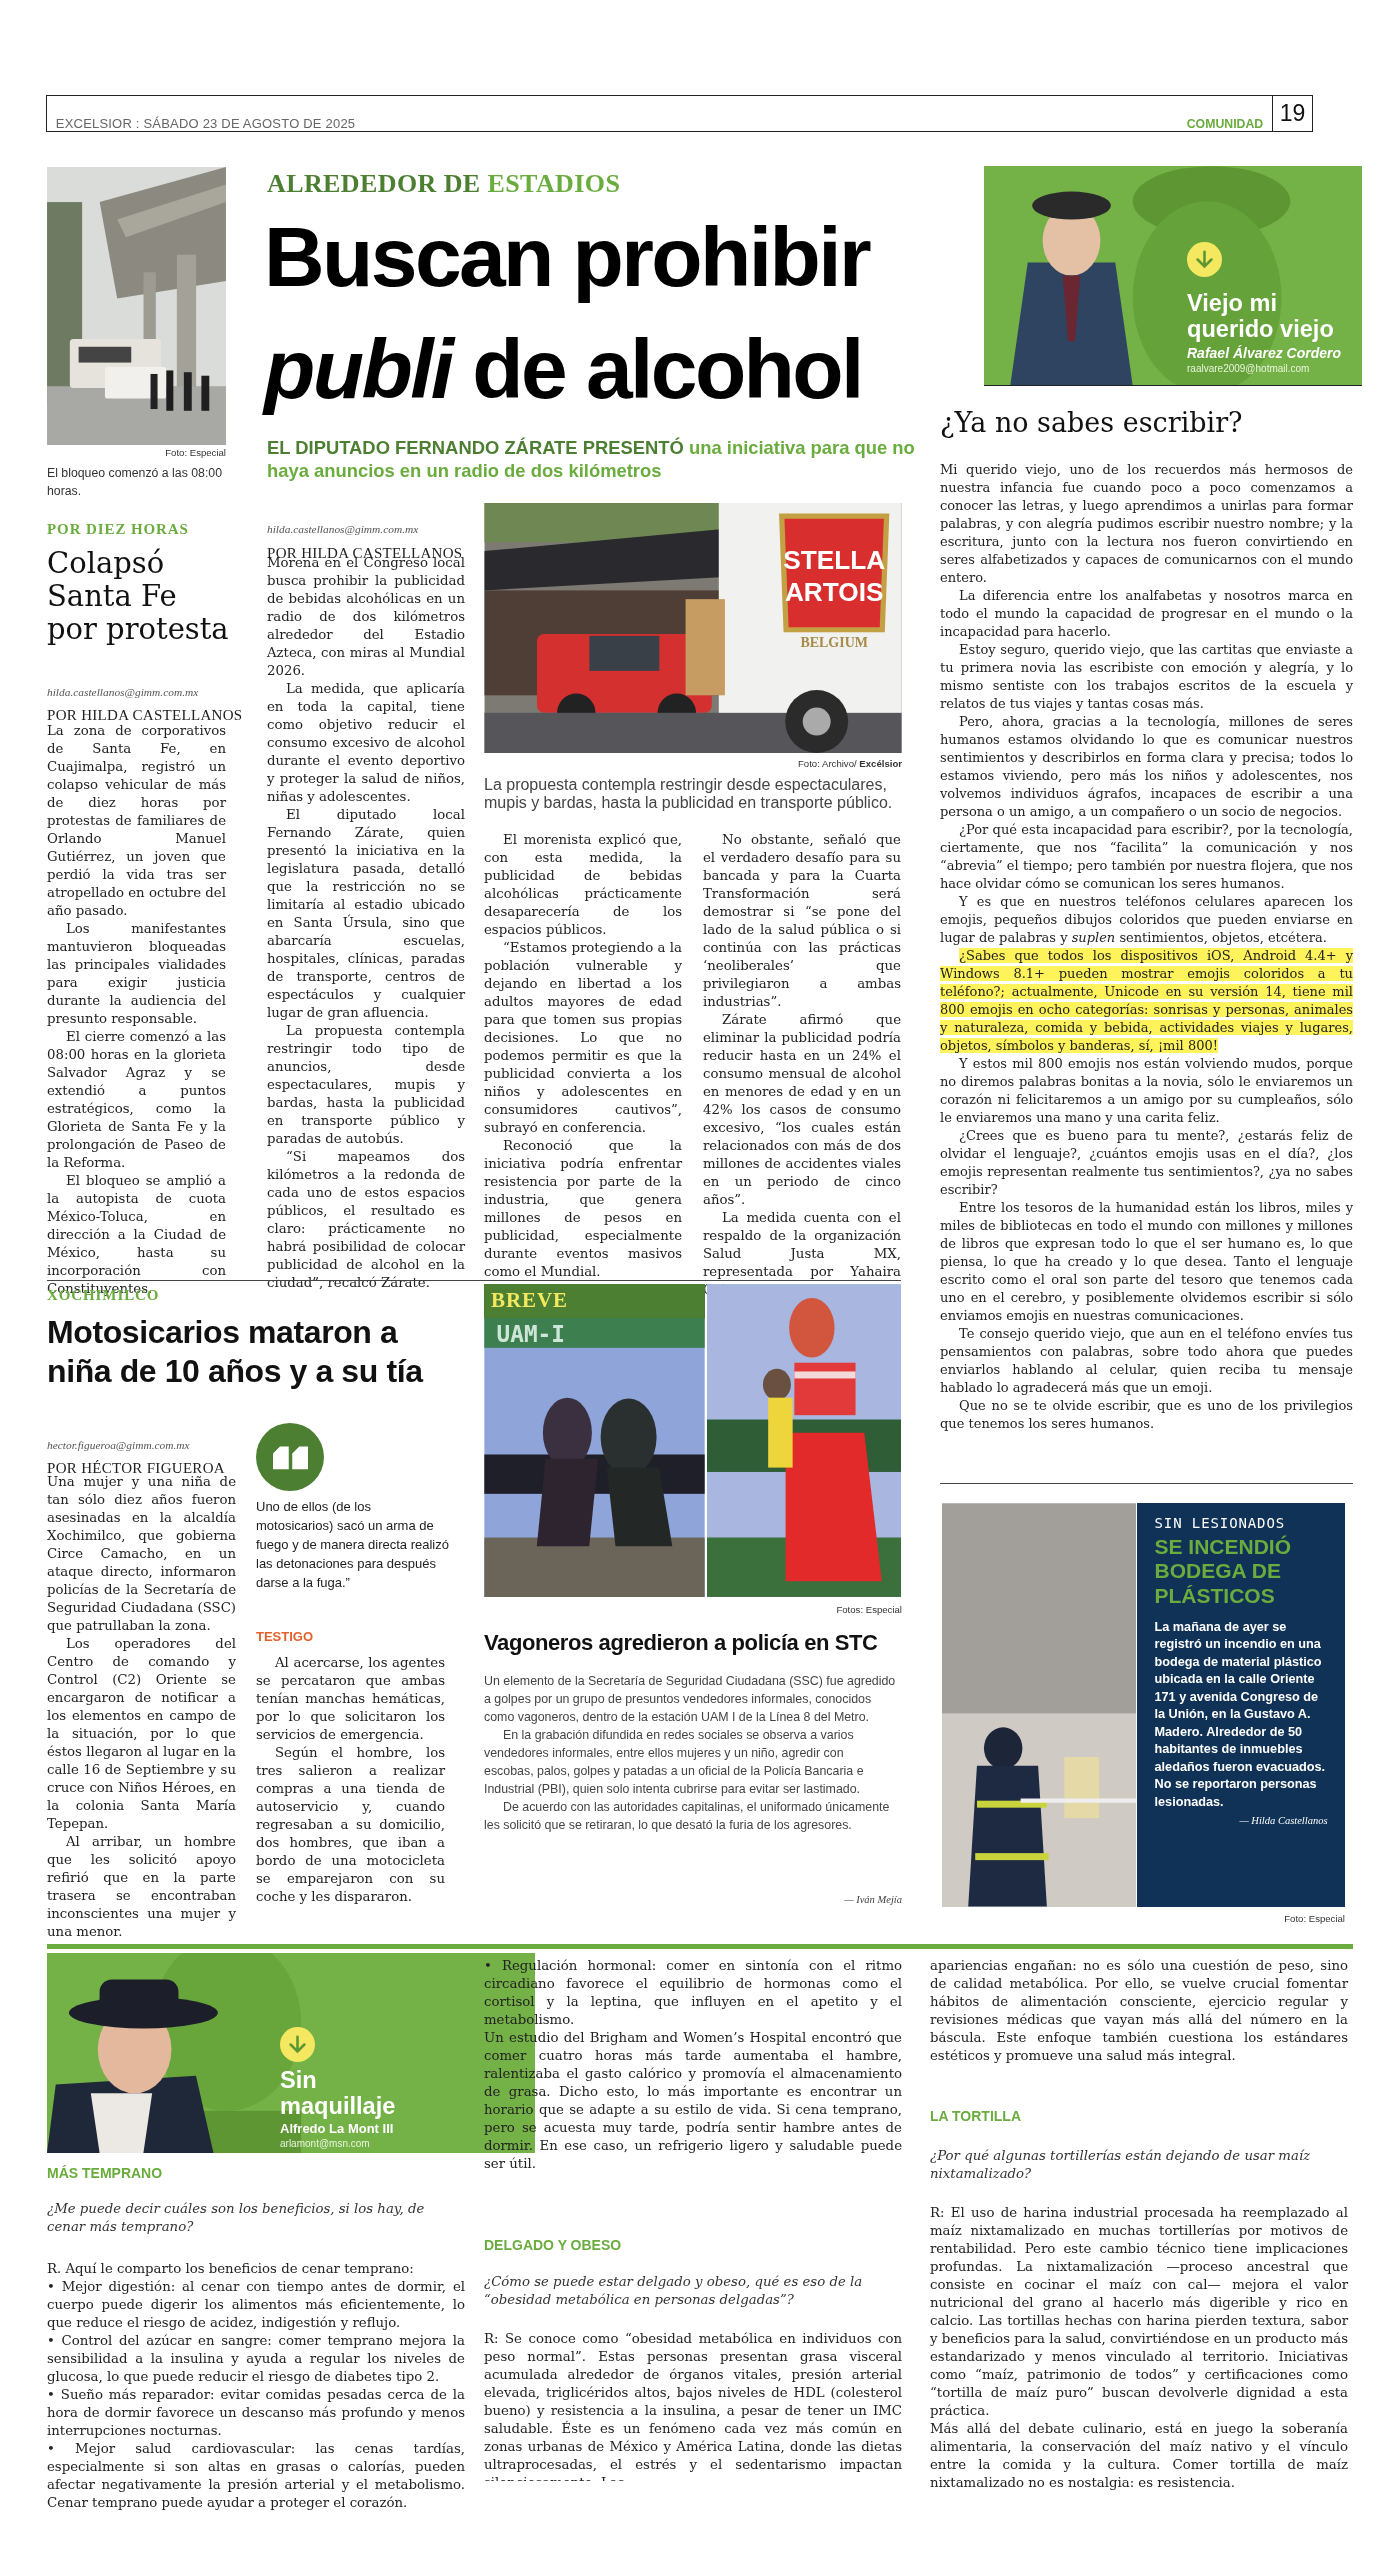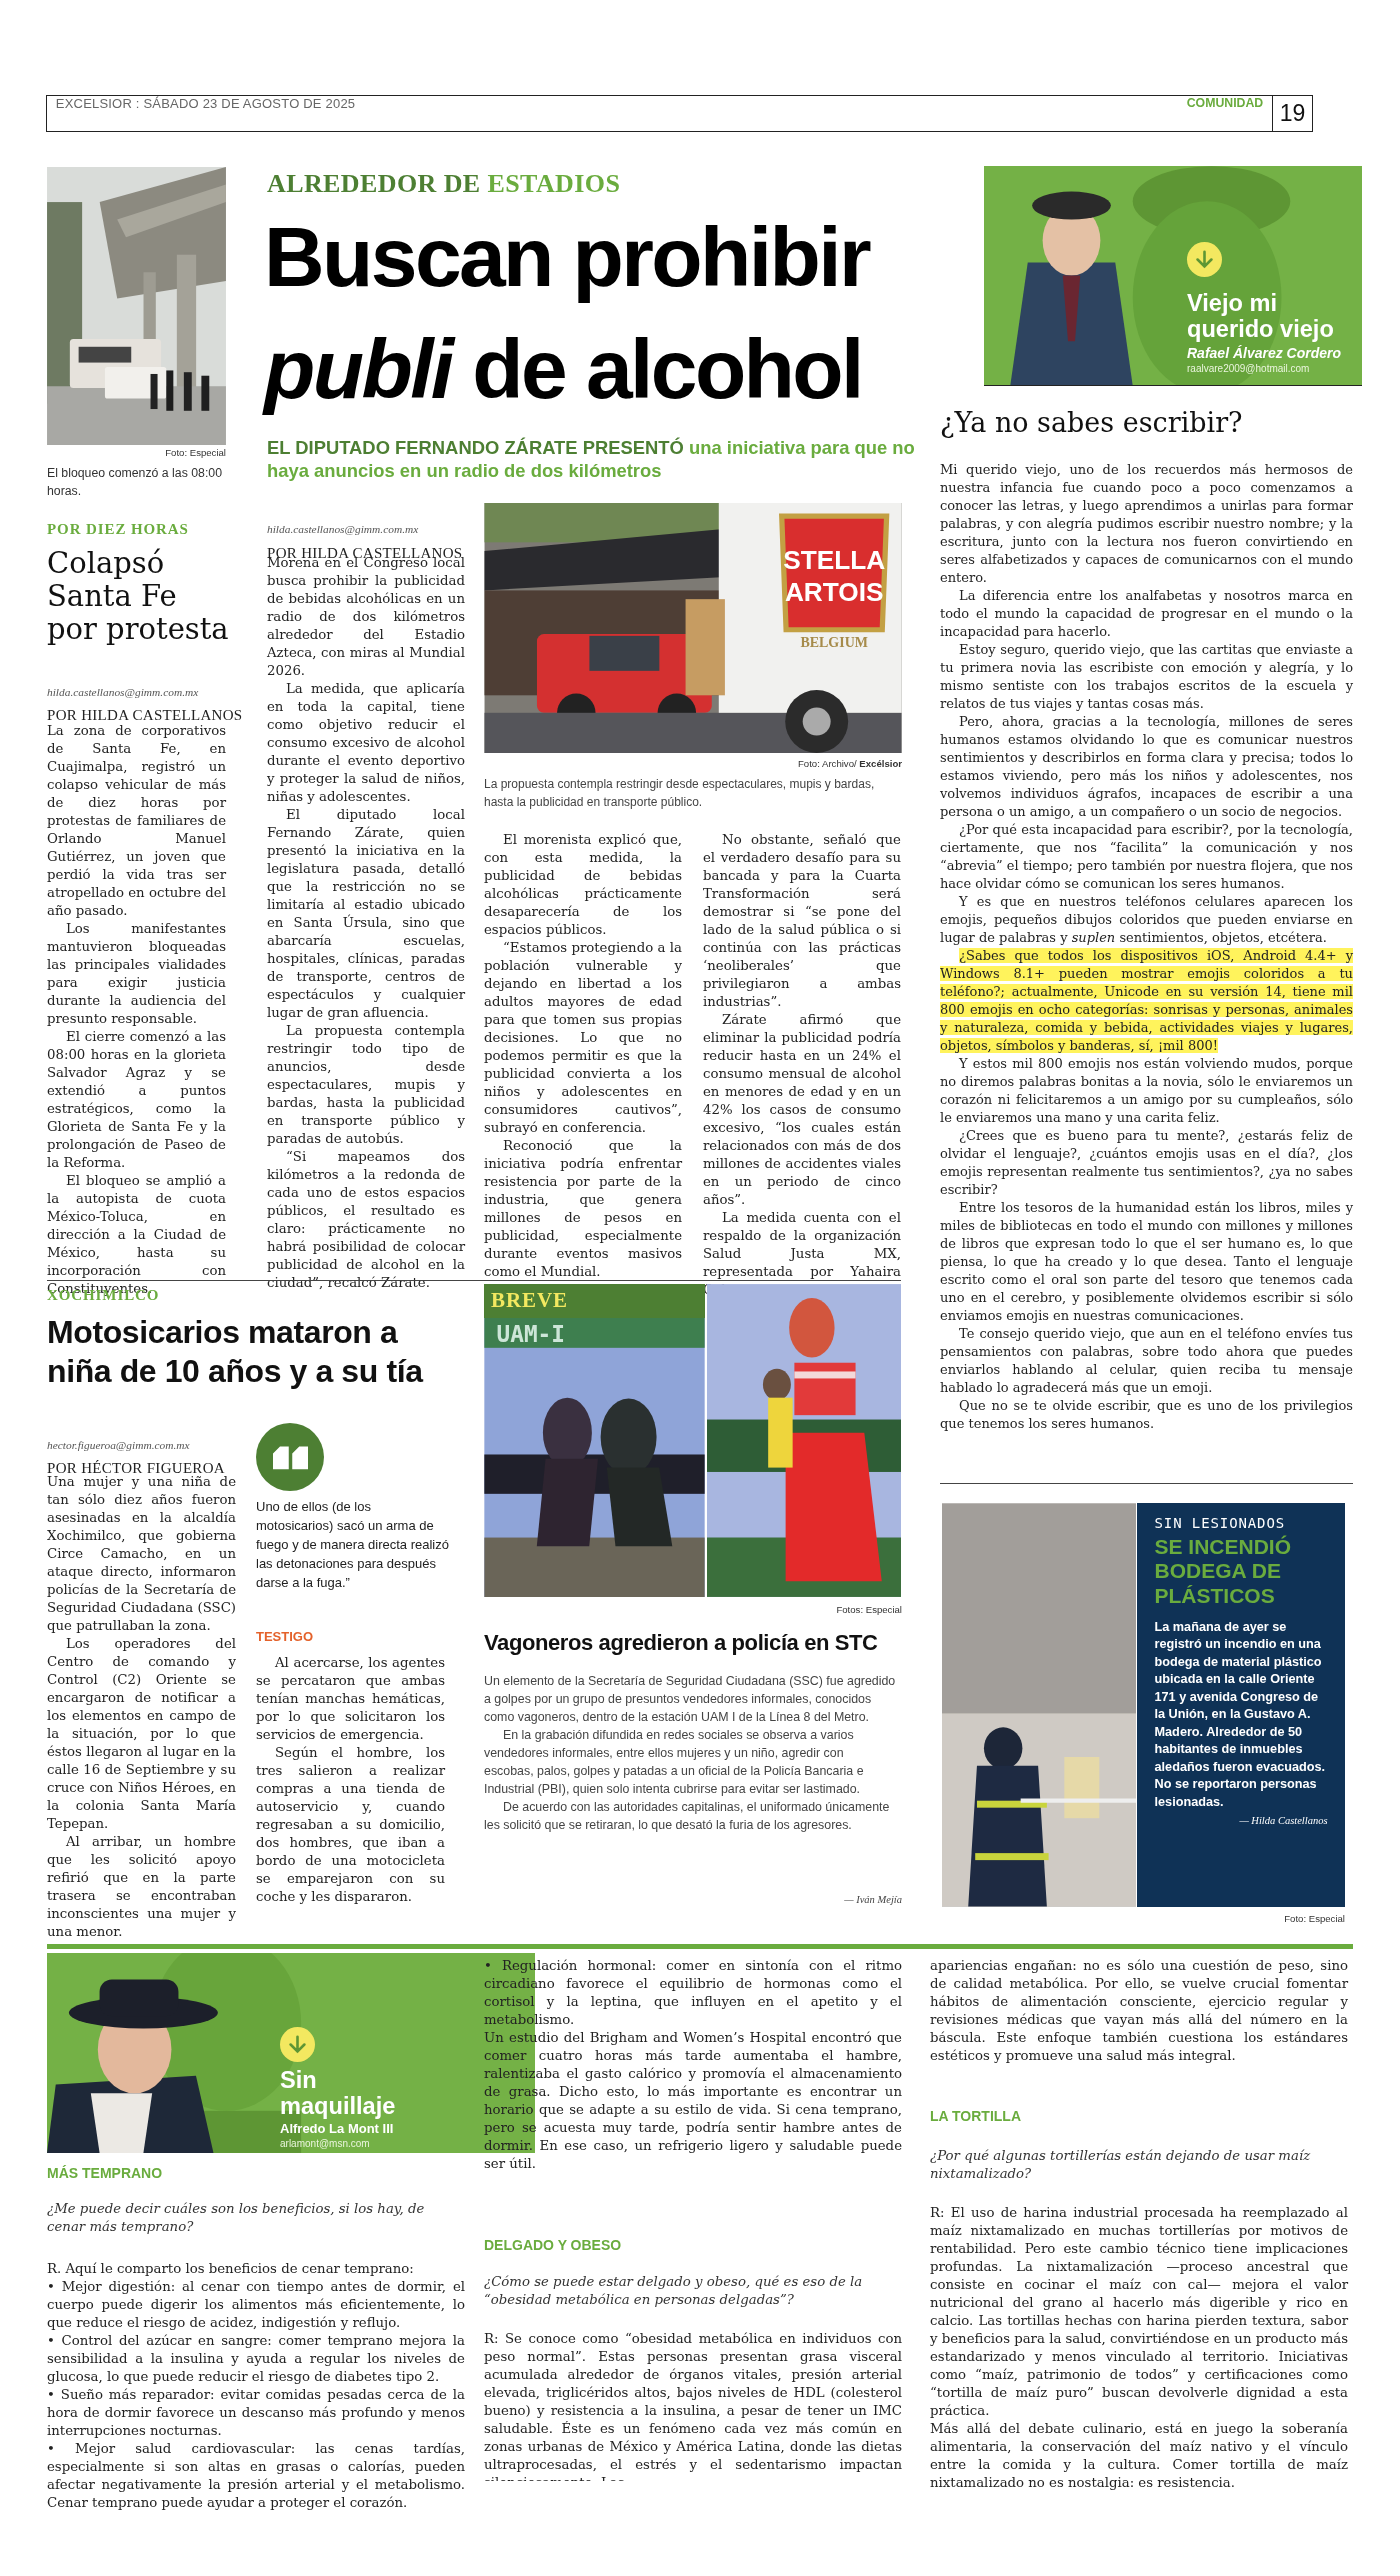--- a/index.html
+++ b/index.html
@@ -5,21 +5,21 @@
   * { box-sizing: border-box; margin: 0; padding: 0; }
   html, body { width: 1401px; height: 2576px; background: #fff; overflow: hidden; }
   body { position: relative; font-family: "DejaVu Serif", serif; color: #222; }
   .abs { position: absolute; }
   .sans { font-family: "Liberation Sans", sans-serif; }
   .mono { font-family: "DejaVu Sans Mono", monospace; }
   .green { color: #6aac3e; }
   .dkgreen { color: #4d7f33; }
 
   
-  #hdr { left: 46px; top: 95px; width: 1267px; height: 37px; border: 1.8px solid #222; display: flex; align-items: flex-start; }
+  #hdr { left: 46px; top: 95px; width: 1267px; height: 37px; border: 1.8px solid #222; display: flex; align-items: flex-end; }
   #hdr .date { flex: 1; padding-left: 8.8px; font-size: 13px; color: #666; letter-spacing: 0.2px; }
   #hdr .section { font-size: 12.3px; color: #6aac3e; font-weight: bold; padding-right: 8.8px; }
   #hdr .page { width: 40px; height: 100%; border-left: 1.8px solid #222; display: flex; align-items: center; justify-content: center; font-size: 23px; color: #111; }
 
   
   .body { font-size: 13.3px; line-height: 18px; text-align: justify; hyphens: auto; color: #222; }
   .body p { text-indent: 19px; }
   .body p.noind { text-indent: 0; }
   .sbody { font-family: "Liberation Sans", sans-serif; font-size: 12.4px; line-height: 18px; color: #444; }
   .sbody p { text-indent: 19px; }
@@ -112,21 +112,21 @@
     <text x="400" y="112" text-anchor="middle" font-family="Liberation Sans, sans-serif" font-weight="bold" font-size="30" fill="#fff">ARTOIS</text>
     <text x="400" y="165" text-anchor="middle" font-family="Liberation Serif, serif" font-weight="bold" font-size="16" fill="#a68b4a">BELGIUM</text>
     <circle cx="380" cy="250" r="36" fill="#2b2b2b"></circle>
     <circle cx="380" cy="250" r="16" fill="#aaa"></circle>
     <rect x="230" y="110" width="45" height="110" fill="#c69c62"></rect>
   </svg>
 </div>
 <div class="abs credit" style="left:484px;top:758px;width:418px;">
   <span>Foto: Archivo/ </span><b>Excélsior</b>
 </div>
-<div class="abs sans" style="left:484px;top:776px;width:412px;font-size:12px;line-height:17.5px;color:#444;">La propuesta contempla restringir desde espectaculares, mupis y bardas, hasta la publicidad en transporte público.</div>
+<div class="abs sans" style="left:484px;top:776px;width:412px;font-size:16px;line-height:17.5px;color:#444;">La propuesta contempla restringir desde espectaculares, mupis y bardas, hasta la publicidad en transporte público.</div>
 
 <div class="abs body" style="left:267px;top:554px;width:198px;">
   <p class="noind">Morena en el Congreso local busca prohibir la publicidad de bebidas alcohólicas en un radio de dos kilómetros alrededor del Estadio Azteca, con miras al Mundial 2026.</p>
   <p>La medida, que aplicaría en toda la capital, tiene como objetivo reducir el consumo excesivo de alcohol durante el evento deportivo y proteger la salud de niños, niñas y adolescentes.</p>
   <p>El diputado local Fernando Zárate, quien presentó la iniciativa en la legislatura pasada, detalló que la restricción no se limitaría al estadio ubicado en Santa Úrsula, sino que abarcaría escuelas, hospitales, clínicas, paradas de transporte, centros de espectáculos y cualquier lugar de gran afluencia.</p>
   <p>La propuesta contempla restringir todo tipo de anuncios, desde espectaculares, mupis y bardas, hasta la publicidad en transporte público y paradas de autobús.</p>
   <p>“Si mapeamos dos kilómetros a la redonda de cada uno de estos espacios públicos, el resultado es claro: prácticamente no habrá posibilidad de colocar publicidad de alcohol en la ciudad”, recalcó Zárate.</p>
 </div>
 <div class="abs body" style="left:484px;top:831px;width:198px;">
   <p>El morenista explicó que, con esta medida, la publicidad de bebidas alcohólicas prácticamente desaparecería de los espacios públicos.</p>

